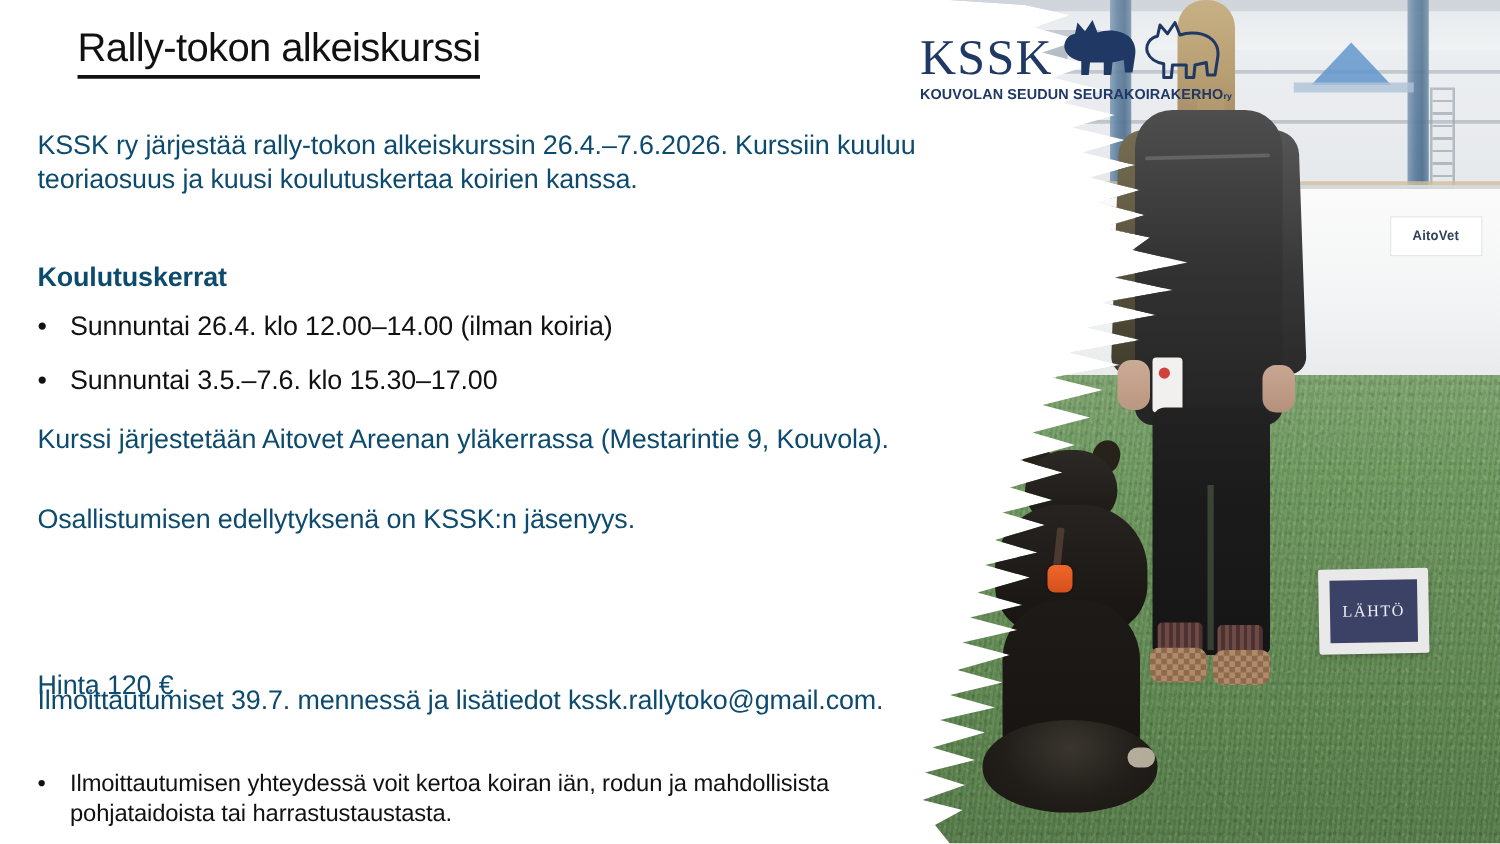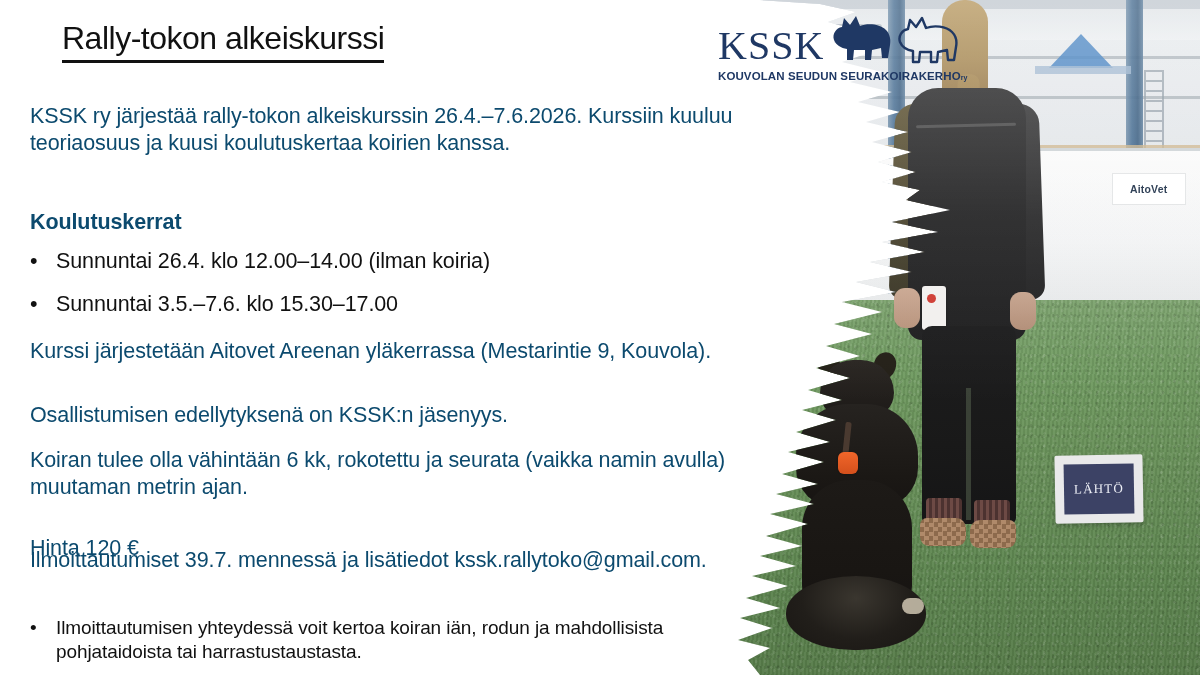--- a/index.html
+++ b/index.html
@@ -312,21 +312,21 @@
   .bullet-small{
     position:absolute;left:30px;width:690px;
     display:flex;align-items:flex-start;
     font-size:19px;line-height:1.24;color:#111111;letter-spacing:-.1px;
   }
   .bullet-small .dot{width:26px;flex:none;}
   .bl-last{top:616px;}
 
   
   #kssk-logo{
-    position:absolute;left:718px;top:18px;width:236px;height:72px;
+    position:absolute;left:736px;top:18px;width:236px;height:72px;
   }
   .logo-word{
     position:absolute;left:0;top:8px;
     font-family:"Liberation Serif", serif;
     font-size:40px;line-height:1;color:#1f3864;letter-spacing:1px;
     font-weight:normal;
   }
   .logo-sub{
     position:absolute;left:0;top:52px;
     font-family:"Liberation Sans", sans-serif;
@@ -464,21 +464,20 @@
 
     <div class="bullet-row bl-2">
       <span class="dot">•</span>
       <span>Sunnuntai 3.5.–7.6. klo 15.30–17.00</span>
     </div>
 
     <div class="body-txt b-venue">Kurssi järjestetään Aitovet Areenan yläkerrassa (Mestarintie 9, Kouvola).</div>
 
     <div class="body-txt b-member">Osallistumisen edellytyksenä on KSSK:n jäsenyys.</div>
 
-    <div class="body-txt b-dog">Koiran tulee olla vähintään 6 kk, rokotettu ja seurata (vaikka namin avulla) muutaman metrin ajan.</div>
 
     <div class="body-txt b-price">Hinta 120 €</div>
 
     <div class="body-txt b-signup">Ilmoittautumiset 39.7. mennessä ja lisätiedot kssk.rallytoko@gmail.com.</div>
 
     <div class="bullet-small bl-last">
       <span class="dot">•</span>
       <span>Ilmoittautumisen yhteydessä voit kertoa koiran iän, rodun ja mahdollisista pohjataidoista tai harrastustaustasta.</span>
     </div>
   </div>

